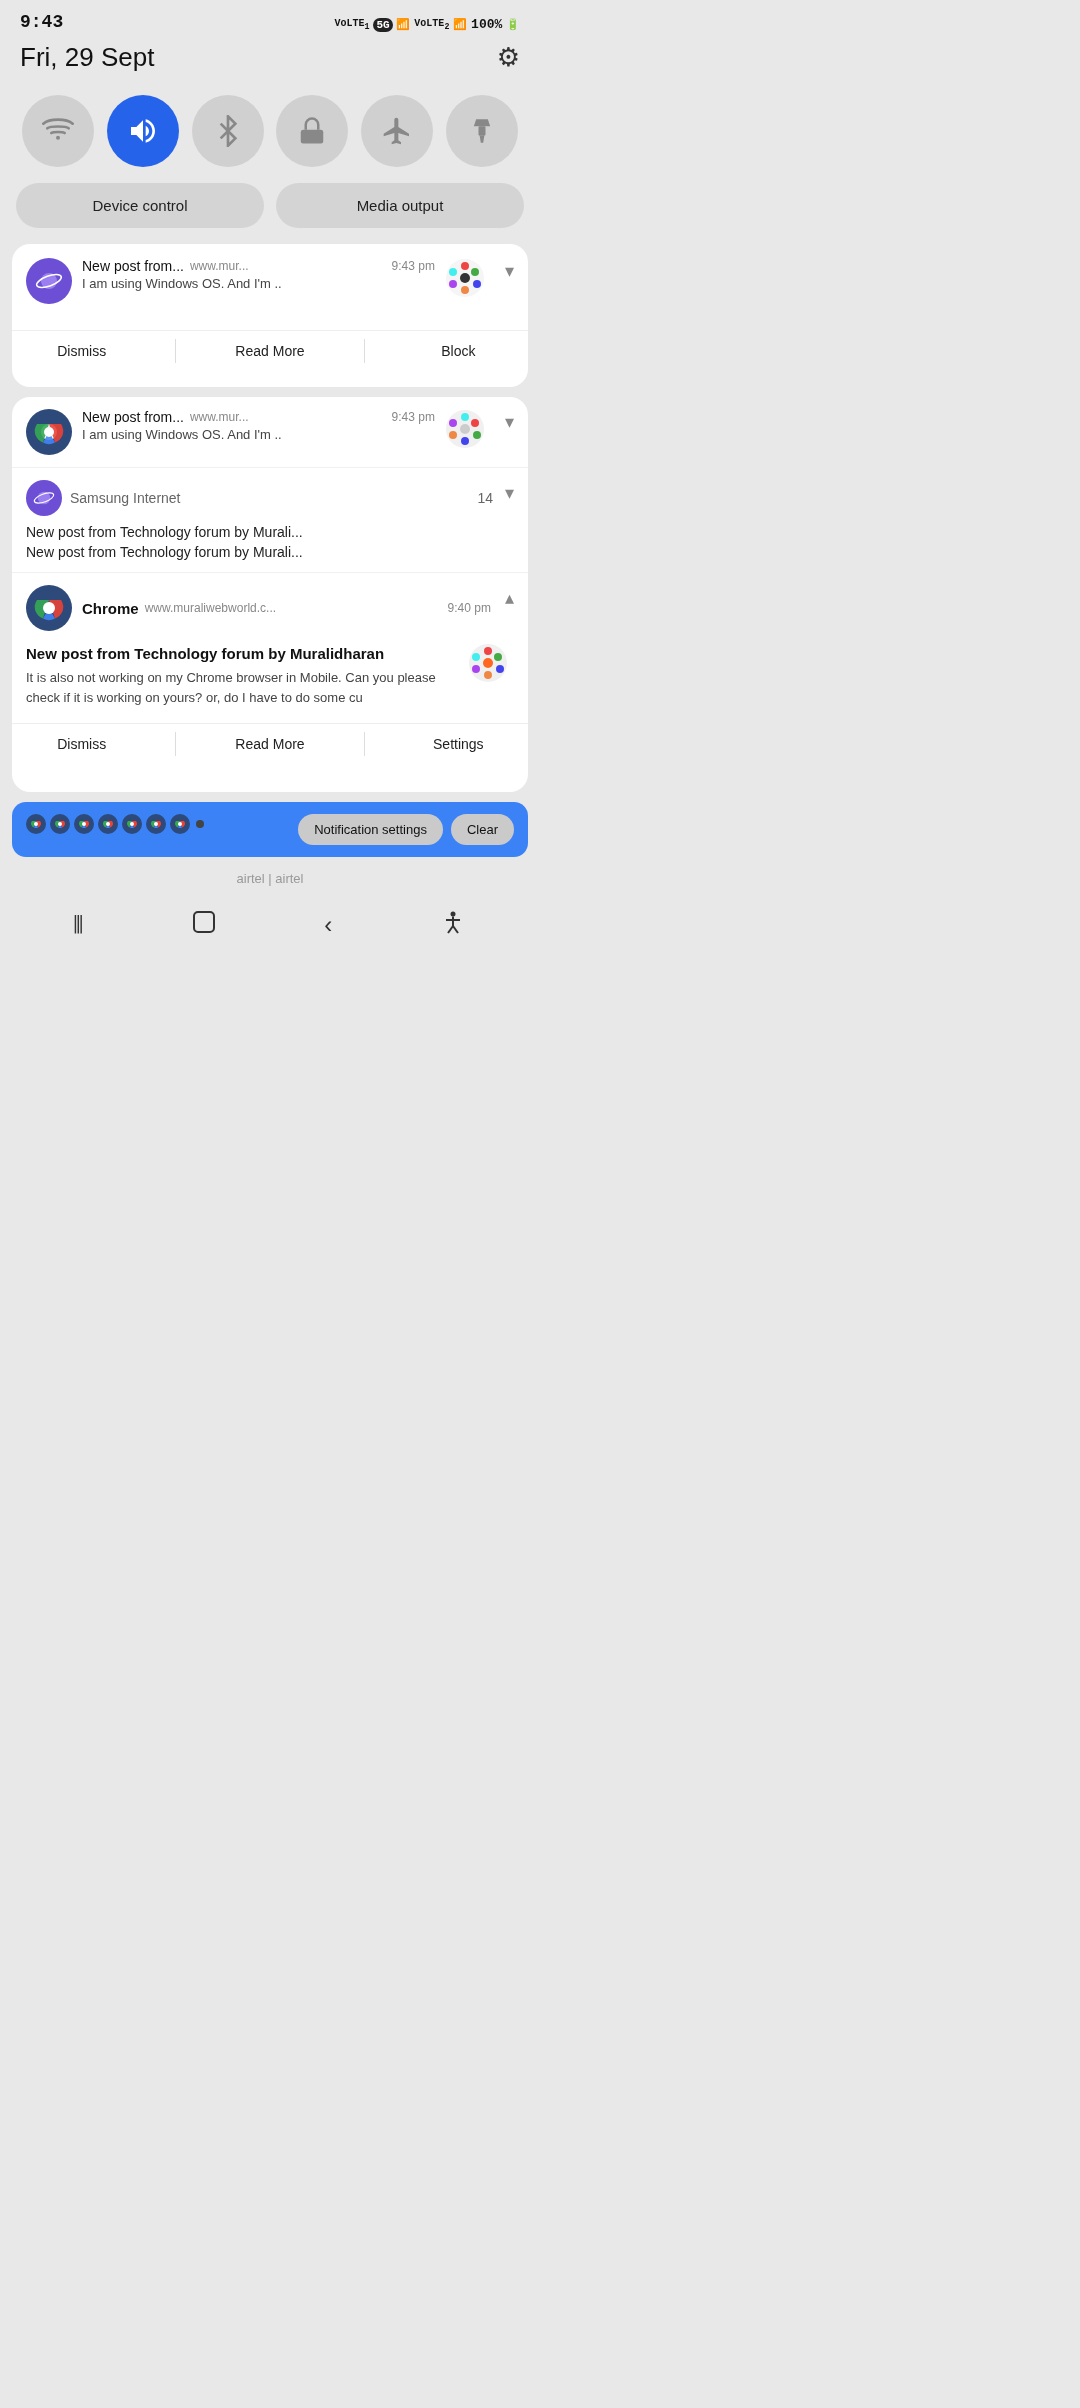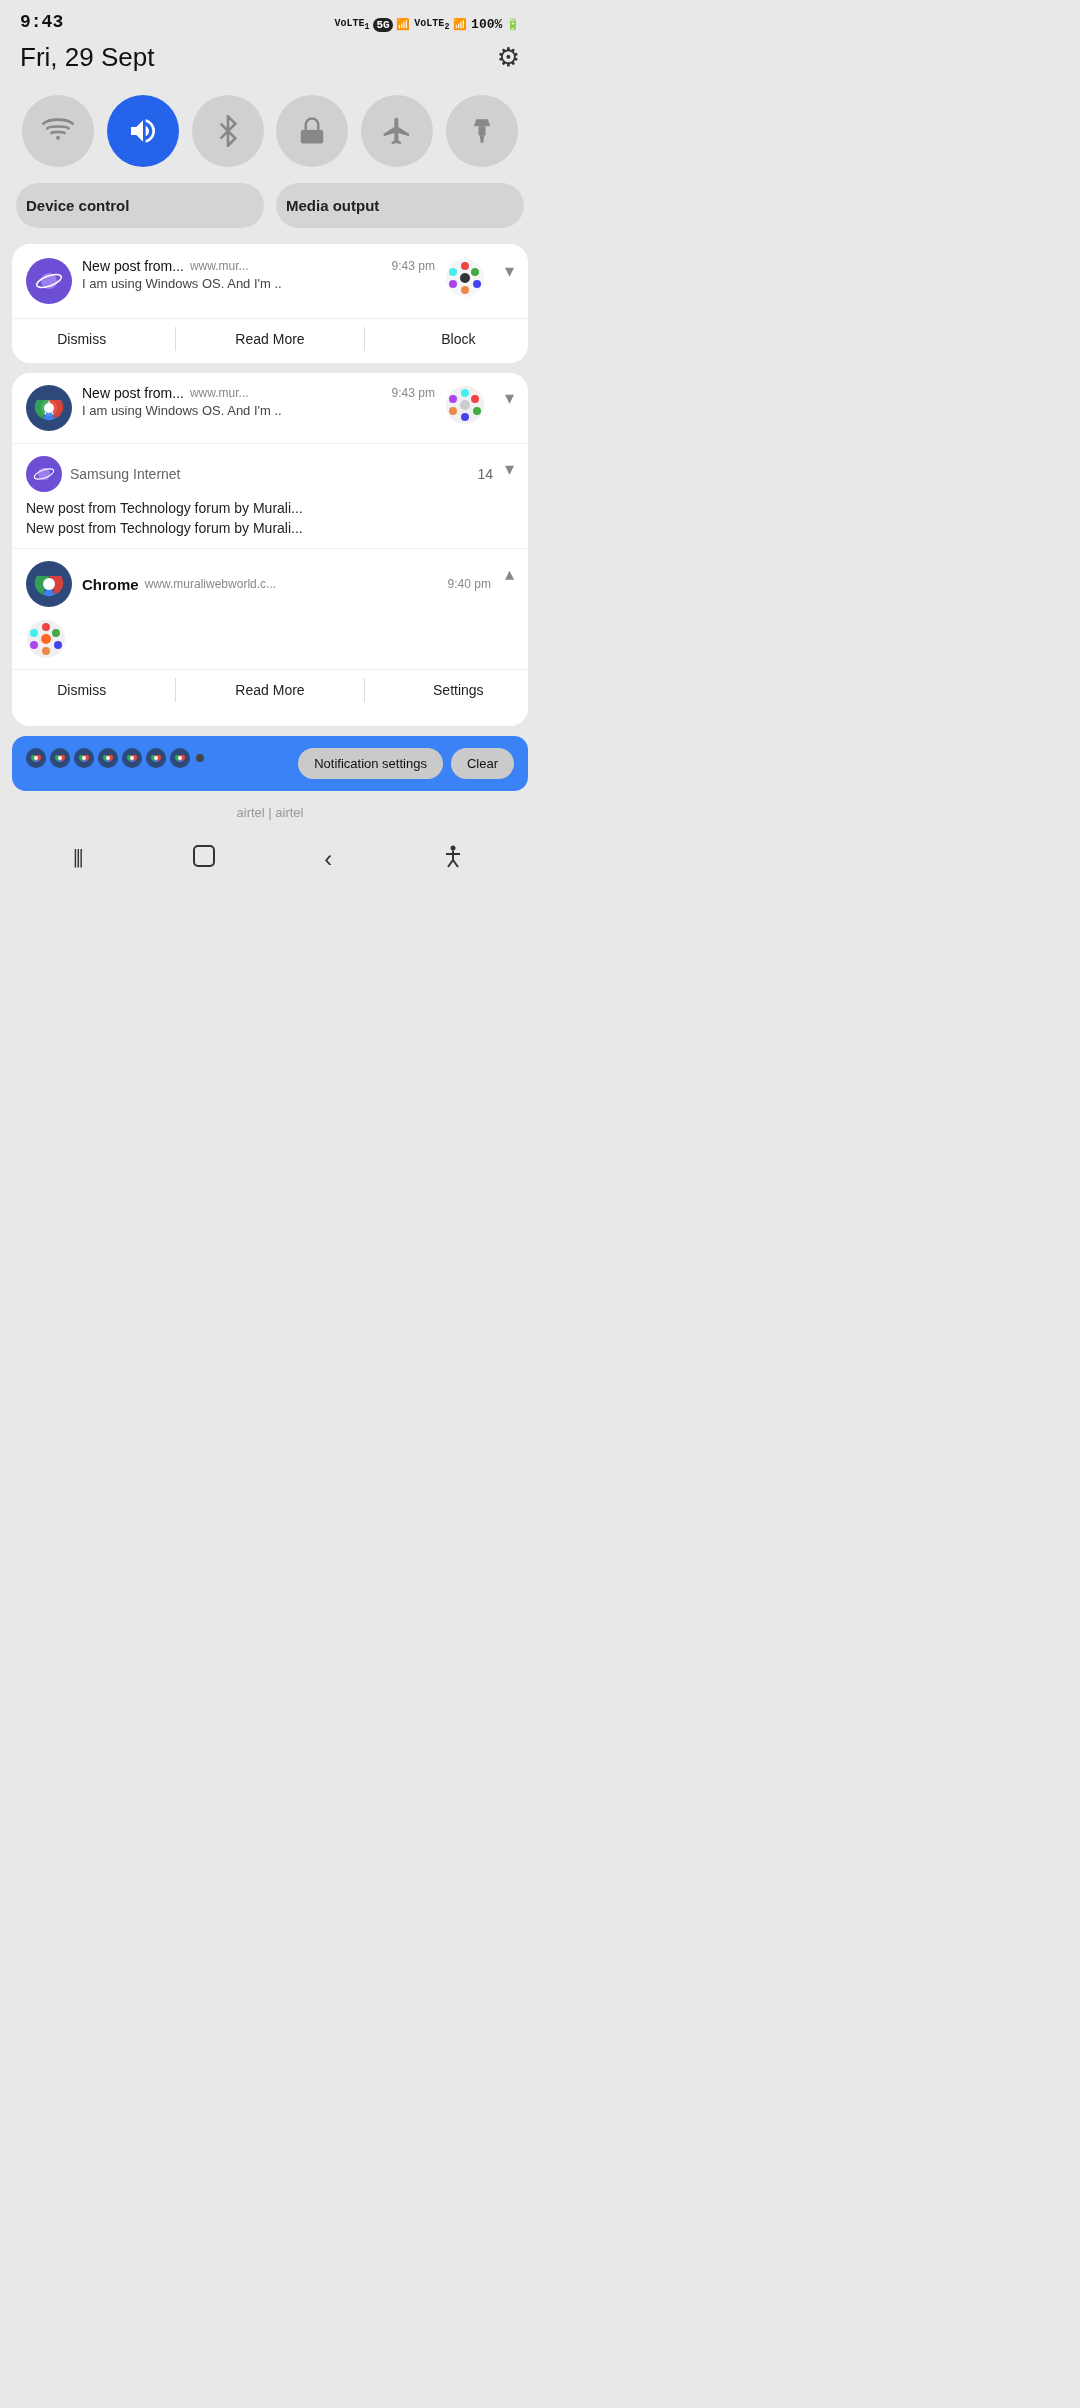--- a/index.html
+++ b/index.html
@@ -78,22 +78,23 @@
     .action-buttons {
       display: flex;
       gap: 12px;
       padding: 4px 16px 16px;
     }
     .action-btn {
       flex: 1;
       background: #d4d4d4;
       border-radius: 30px;
       padding: 14px 10px;
+      text-align: center;
       font-size: 15px;
-      font-weight: 700;
+      font-weight: 400;
       color: #222;
     }
 
     
     .notifications-area {
       padding: 0 12px;
       display: flex;
       flex-direction: column;
       gap: 10px;
     }
@@ -165,21 +166,21 @@
       font-size: 18px;
       color: #888;
       margin-left: 4px;
       align-self: flex-start;
       padding-top: 2px;
     }
 
     .notif-actions {
       display: flex;
       border-top: 1px solid #eee;
-      margin: 4px -14px;
+      margin: 16px -14px;
       gap: 24px;
     }
     .notif-action-btn {
       flex: 1;
       text-align: center;
       padding: 12px 6px;
       font-size: 14px;
       font-weight: 500;
       color: #222;
     }
@@ -518,20 +519,25 @@
         <div class="chrome-meta">
           <div class="chrome-top">
             <span class="chrome-app">Chrome</span>
             <span class="chrome-url">www.muraliwebworld.c...</span>
             <span class="chrome-time">9:40 pm</span>
           </div>
         </div>
         <span class="expand-arrow">▴</span>
       </div>
       <div style="display:flex; gap:10px; margin-top:8px;">
+        <div style="flex:1;">
+          <div class="chrome-title">New post from Technology forum by Muralidharan</div>
+          <div class="chrome-body">It is also not working on my Chrome browser in Mobile. Can you please check if it is working on yours?
+or, do I have to do some cu</div>
+        </div>
         <div class="notif-thumb" style="align-self:flex-start;margin-top:4px;">
           <svg class="colorful-icon" viewBox="0 0 40 40">
             <circle cx="20" cy="20" r="19" fill="#f0f0f0"></circle>
             <circle cx="20" cy="8" r="4" fill="#e44"></circle>
             <circle cx="30" cy="14" r="4" fill="#4a4"></circle>
             <circle cx="32" cy="26" r="4" fill="#44e"></circle>
             <circle cx="20" cy="32" r="4" fill="#e84"></circle>
             <circle cx="8" cy="26" r="4" fill="#a4e"></circle>
             <circle cx="8" cy="14" r="4" fill="#4ee"></circle>
             <circle cx="20" cy="20" r="5" fill="#ff6622"></circle>

